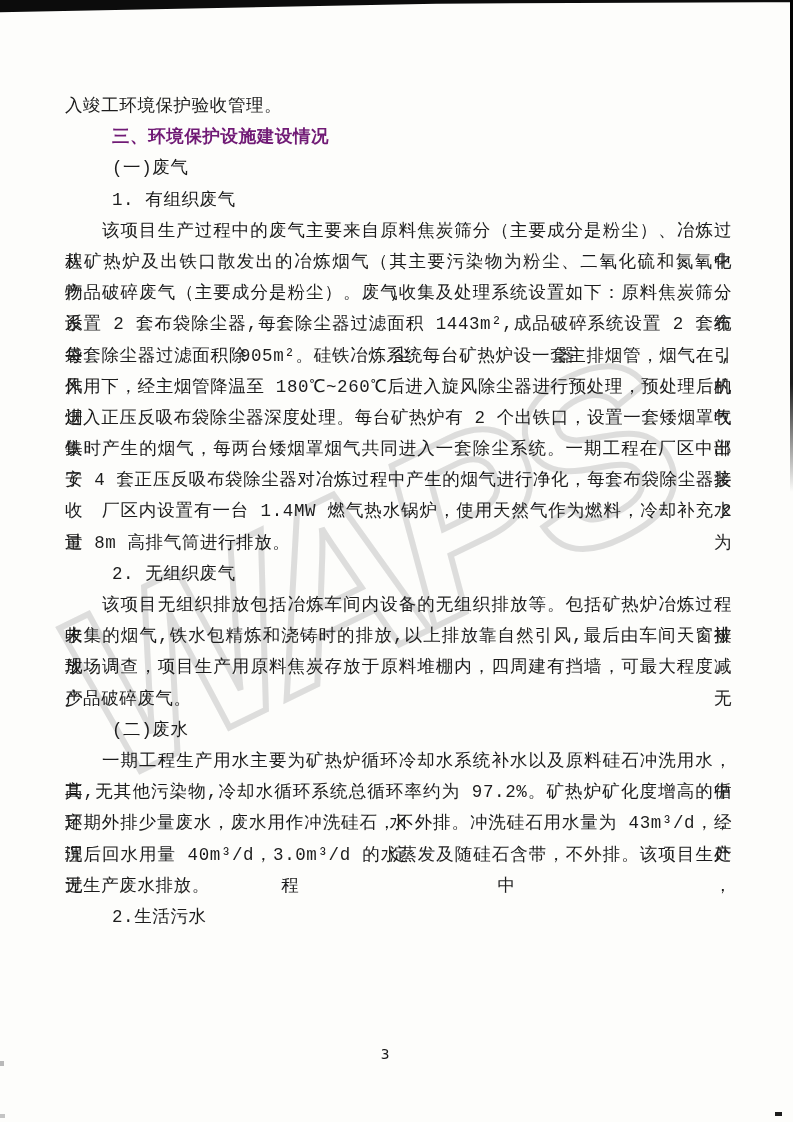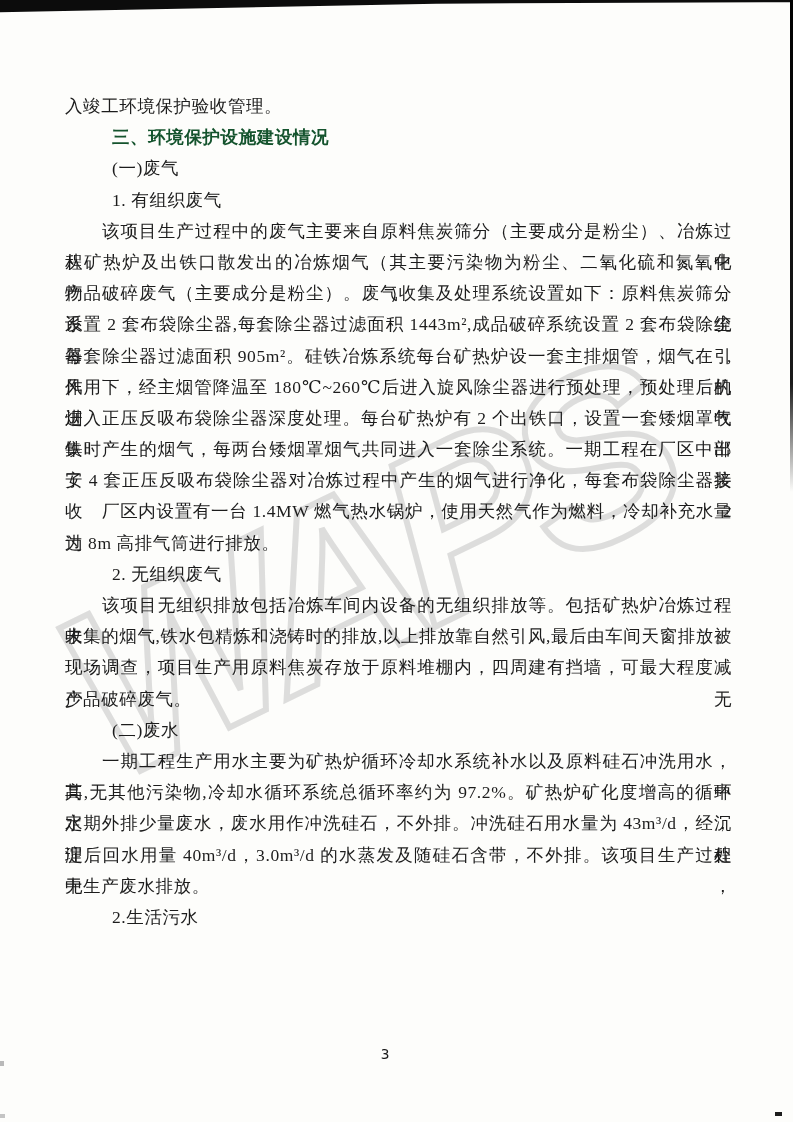--- a/index.html
+++ b/index.html
@@ -68,30 +68,31 @@
     z-index: 2;
   }
   .line {
     height: 31.2px;
     line-height: 31.2px;
     font-size: 17.5px;
     letter-spacing: 0.6px;
     color: #1c1c1c;
     white-space: nowrap;
     overflow: visible;
+    font-family: Liberation Mono, monospace;
   }
   
   .fill {
     white-space: normal;
     text-align: justify;
     text-align-last: justify;
   }
   .indent-p { text-indent: 37px; }  
   .indent-h { text-indent: 47px; }  
-  .bold { font-weight: 700; color: #14532d; }
+  .bold { font-weight: 700; color: #701a75; }
   .page-num {
     position: absolute;
     left: 375px;
     top: 1046px;
     width: 20px;
     text-align: center;
     font-size: 14.5px;
     color: #1c1c1c;
     z-index: 2;
     font-family: "DejaVu Sans Mono", "Liberation Mono", monospace;

